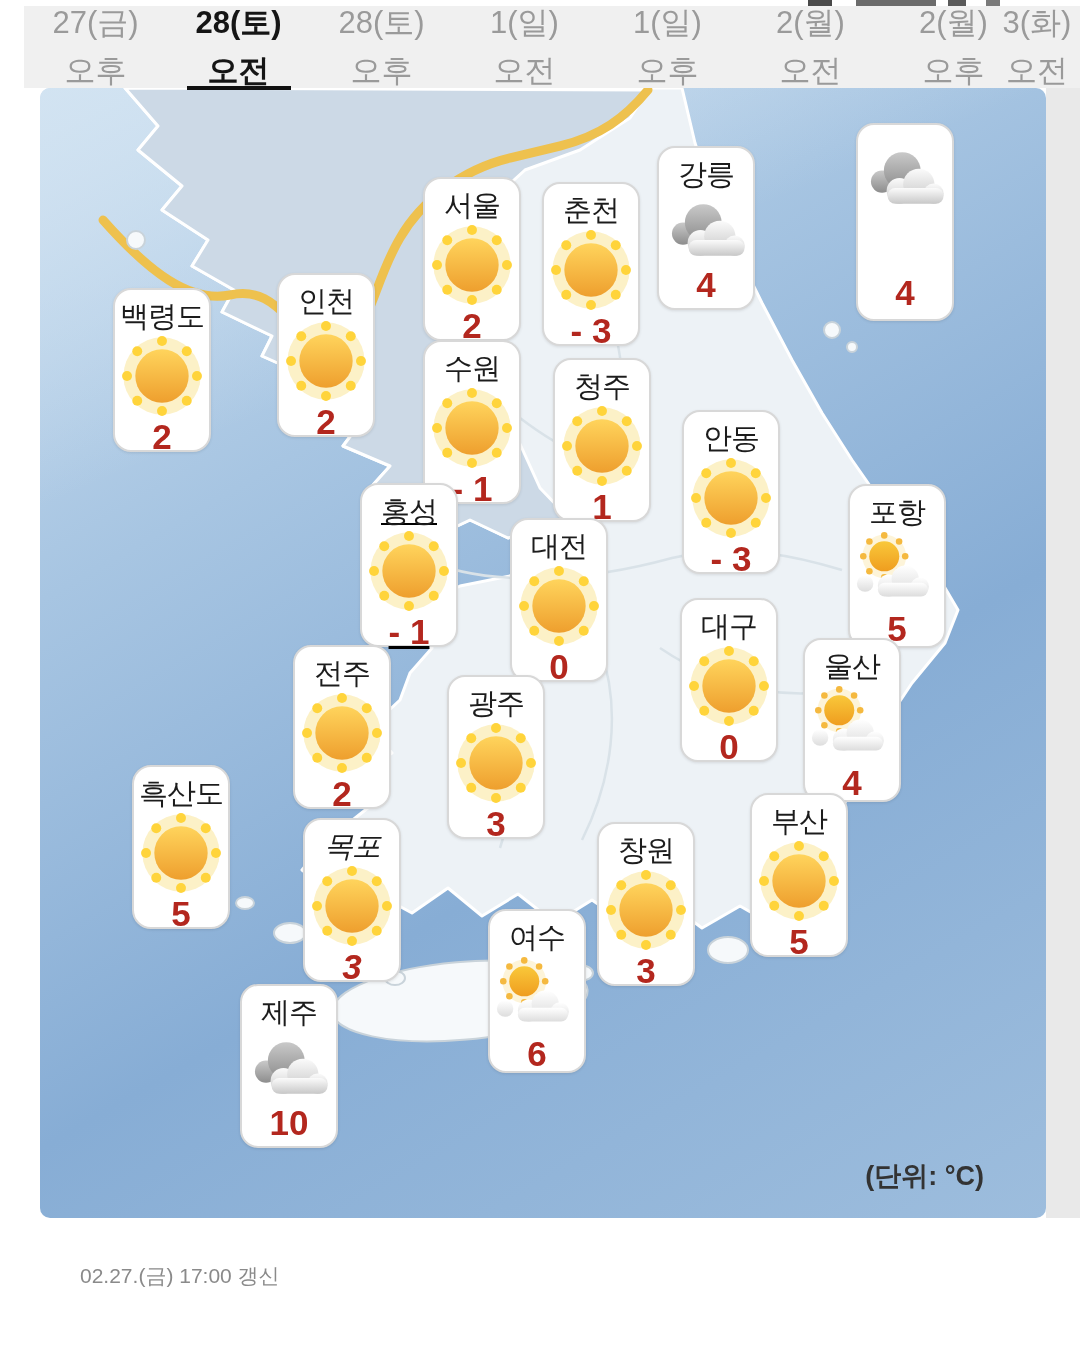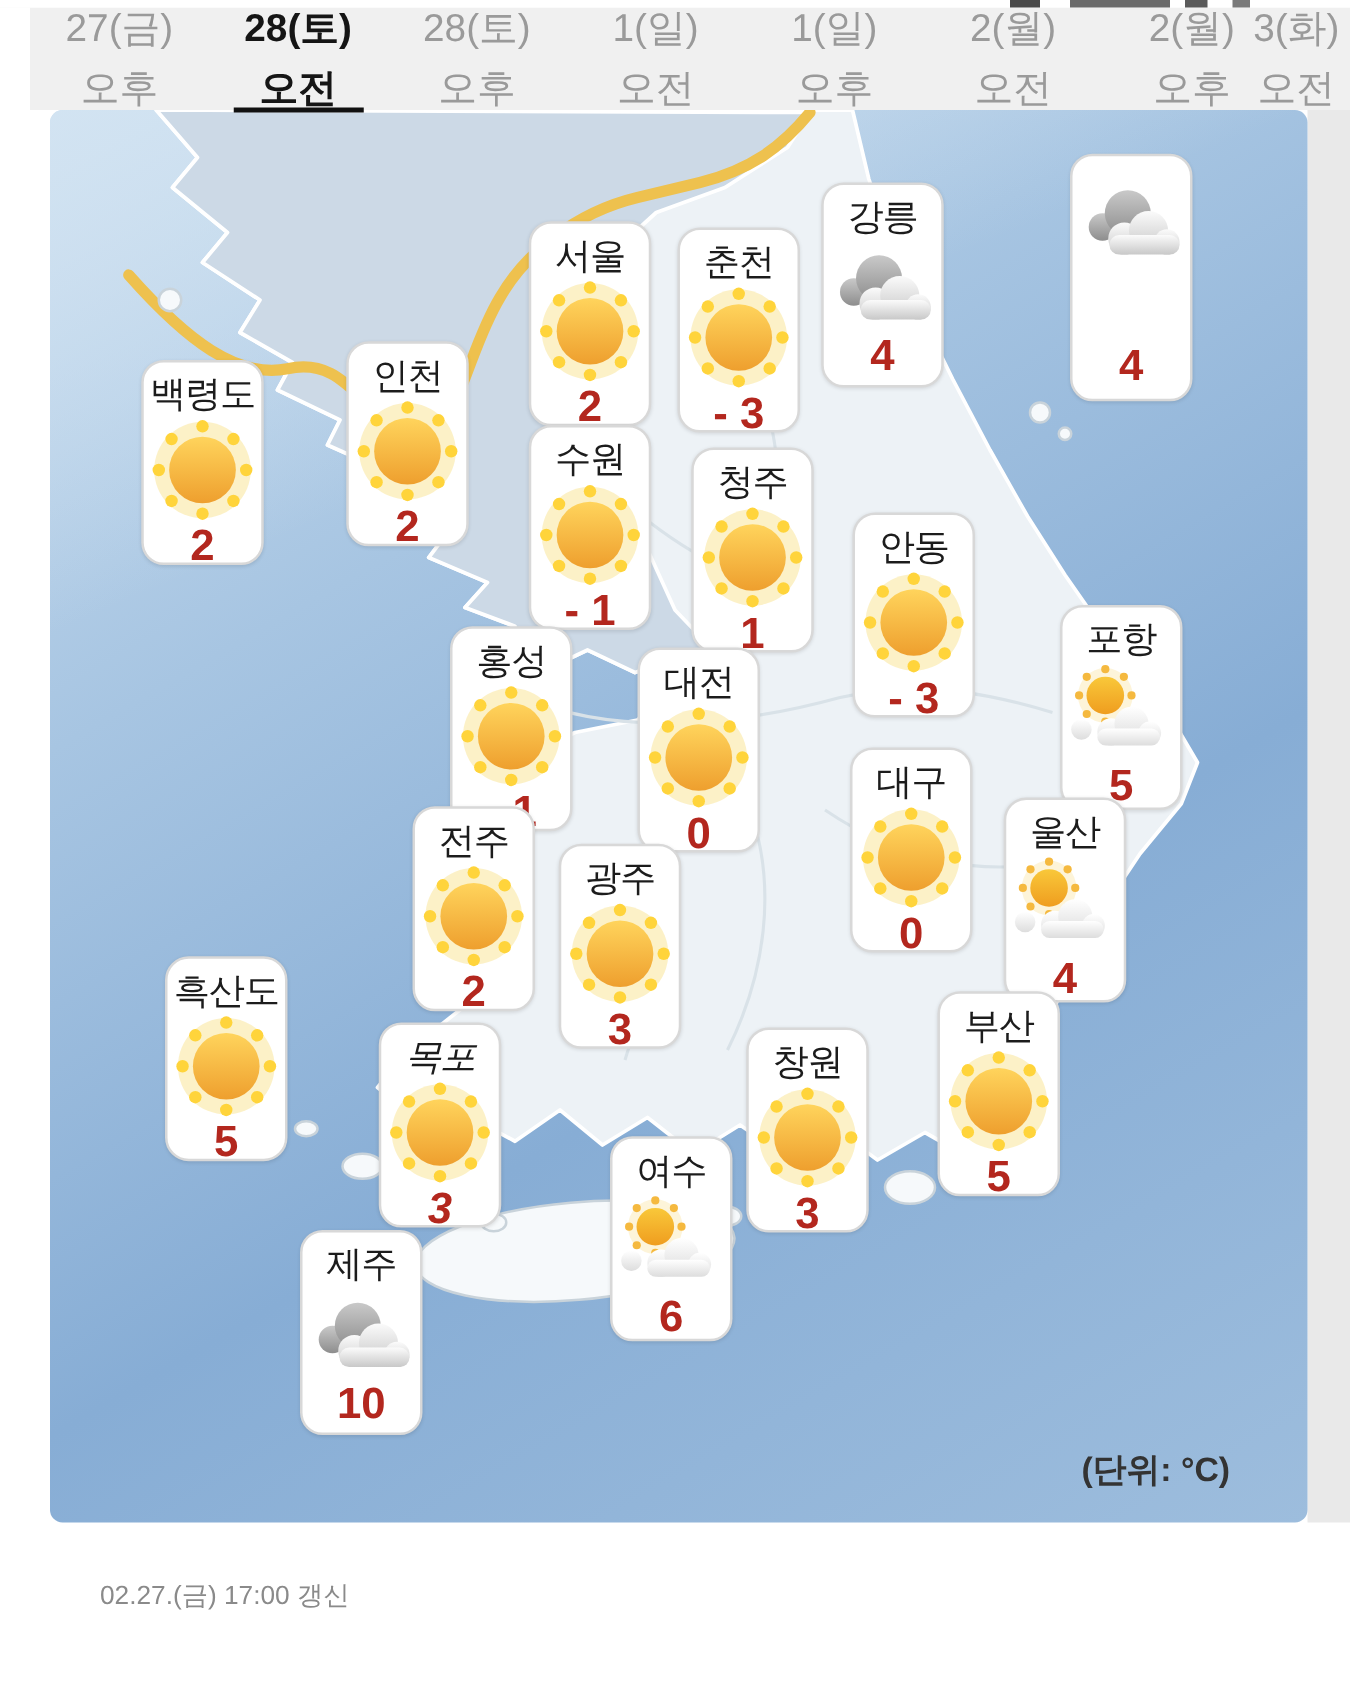--- a/index.html
+++ b/index.html
@@ -403,21 +403,21 @@
             <circle cx="12" cy="50" r="5.4"></circle>
             <circle cx="23.1" cy="23.1" r="5.4"></circle>
             <circle cx="50" cy="12" r="5.4"></circle>
             <circle cx="76.9" cy="23.1" r="5.4"></circle>
           </g>
     <circle cx="50" cy="50" r="29" fill="url(#sg)"></circle>
         </svg>
       </div>
     <div class="city-temp">- 3</div>
   </div>
-    <div class="city-card" style="left: 360px; top: 501px;">
+    <div class="city-card" style="left: 360px; top: 483px; text-decoration: underline;">
     <div class="city-name">홍성</div>
     <div class="city-icon">
         <svg width="92" height="92" viewBox="0 0 100 100">
     <defs>
             <linearGradient id="sg" x1="0" y1="0" x2="0" y2="1">
       <stop offset="0" stop-color="#FFD45C"></stop>
               <stop offset="1" stop-color="#EE9F2E"></stop>
             </linearGradient>
           </defs>
     <circle cx="50" cy="50" r="42" fill="#FBECB4" opacity=".75"></circle>
@@ -555,21 +555,21 @@
     <g fill="url(#cwh)">
             <circle cx="41" cy="62" r="12"></circle>
             <circle cx="59" cy="55" r="15"></circle>
       <circle cx="75" cy="63" r="10"></circle>
             <rect x="29" y="59" width="55" height="15" rx="7.5"></rect>
           </g>
         </svg>
       </div>
     <div class="city-temp">4</div>
   </div>
-    <div class="city-card" style="left: 293px; top: 645px; margin-left: 37px;">
+    <div class="city-card" style="left: 293px; top: 645px;">
     <div class="city-name">전주</div>
     <div class="city-icon">
         <svg width="92" height="92" viewBox="0 0 100 100">
     <defs>
             <linearGradient id="sg" x1="0" y1="0" x2="0" y2="1">
       <stop offset="0" stop-color="#FFD45C"></stop>
               <stop offset="1" stop-color="#EE9F2E"></stop>
             </linearGradient>
           </defs>
     <circle cx="50" cy="50" r="42" fill="#FBECB4" opacity=".75"></circle>

